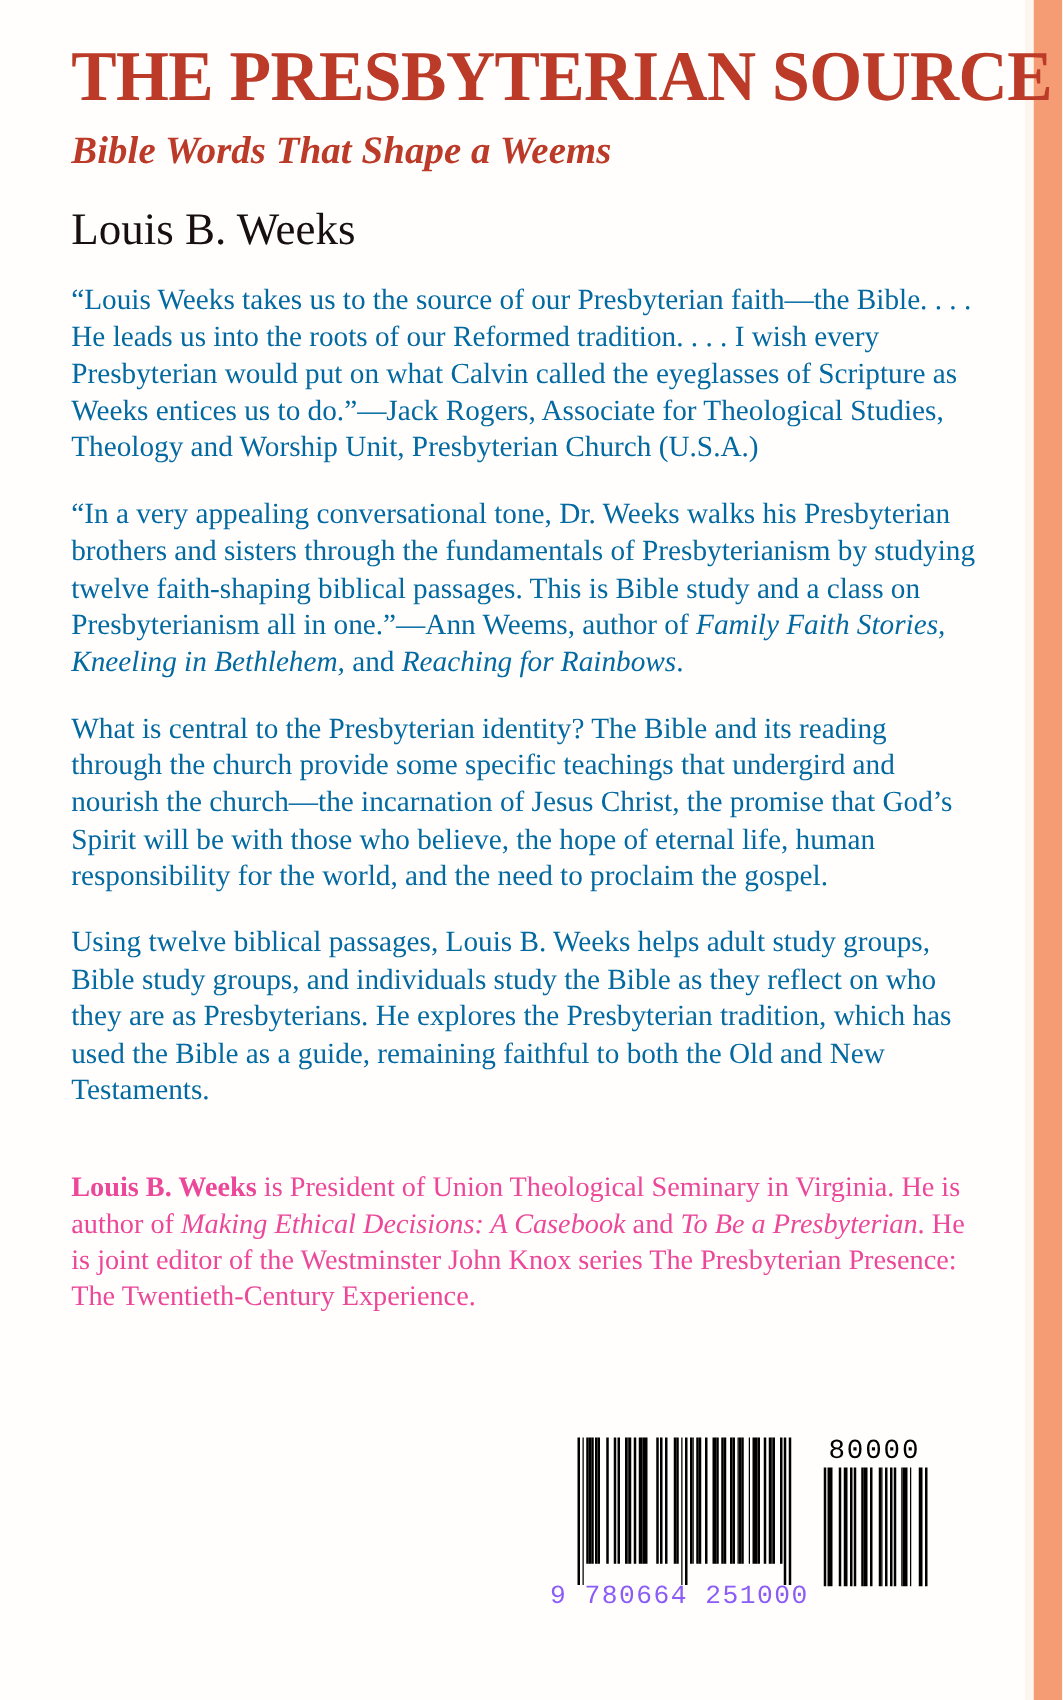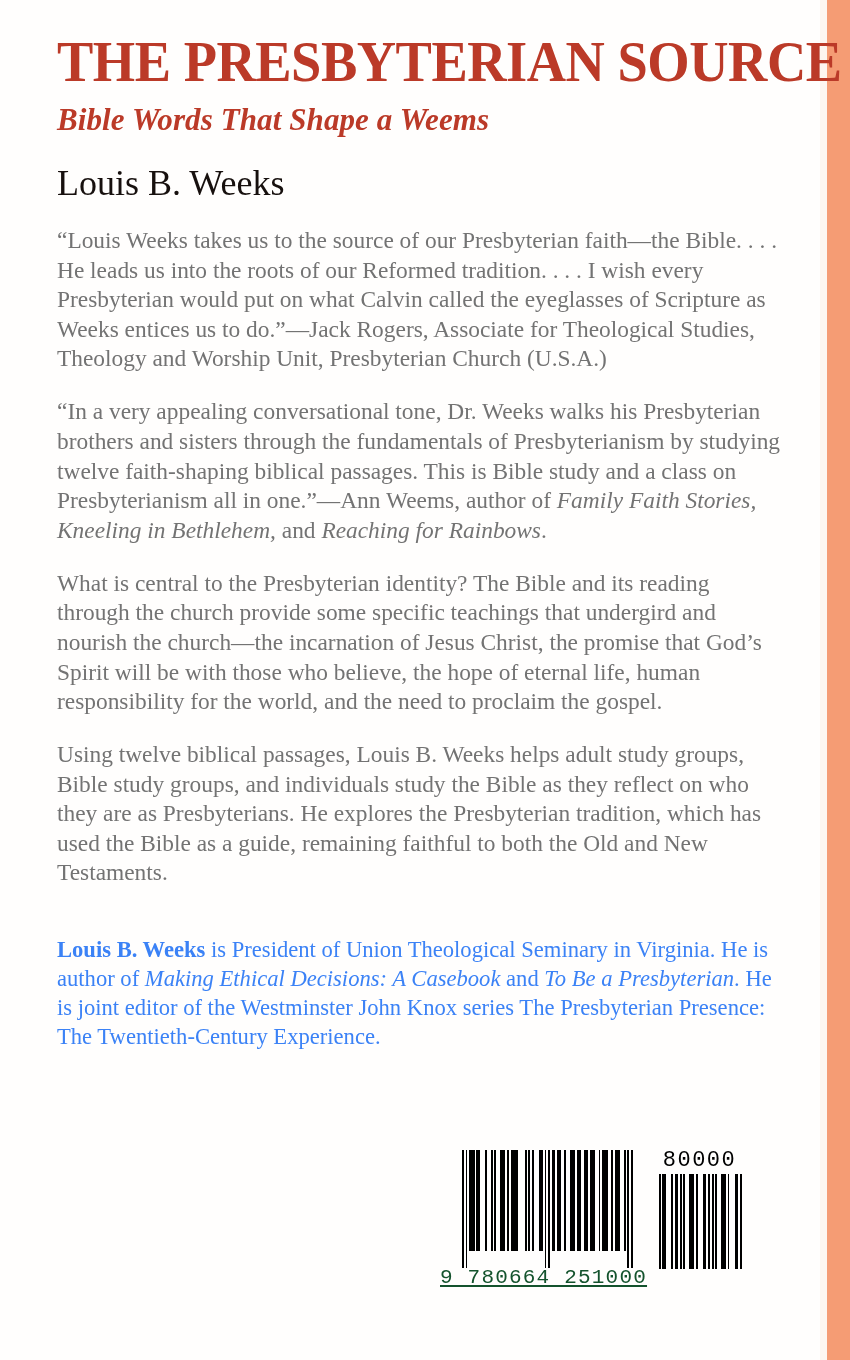--- a/index.html
+++ b/index.html
@@ -85,31 +85,31 @@
     font-size: 36px;
     line-height: 1.0;
     color: #17100E;
   }
 
   .body-para {
     margin-top: 19px;
     font-family: "Liberation Serif", "DejaVu Serif", serif;
     font-size: 23.4px;
     line-height: 29.6px;
-    color: #737373;
+    color: #0369a1;
     text-align: left;
   }
   .body-para.first { margin-top: 25px; }
 
   .bio-para {
     margin-top: 47px;
     font-family: "Liberation Serif", "DejaVu Serif", serif;
     font-size: 22.6px;
     line-height: 29px;
-    color: #3b82f6;
+    color: #ec4899;
   }
   .bio-para b { font-weight: bold; }
   .body-para i, .bio-para i { font-style: italic; }
 
   
   .barcode-block {
     position: absolute;
     left: 462px;
     top: 1146px;
     width: 300px;
@@ -156,24 +156,23 @@
     height: 100%;
   }
   .bars span { display: block; height: 100%; }
   .ean-digits-row {
     position: absolute;
     left: -22px;
     top: 116px;
     width: 200px;
     font-family: "Liberation Mono", "DejaVu Sans Mono", monospace;
     font-size: 21px;
-    color: #14532d;
+    color: #8b5cf6;
     white-space: nowrap;
     letter-spacing: 1.2px;
-    text-decoration: underline;
   }
 
   .publisher {
     position: absolute;
     left: 57px;
     top: 1283px;
     font-family: "Liberation Serif", "DejaVu Serif", serif;
     font-weight: bold;
     font-size: 24.5px;
     color: #2E1410;

